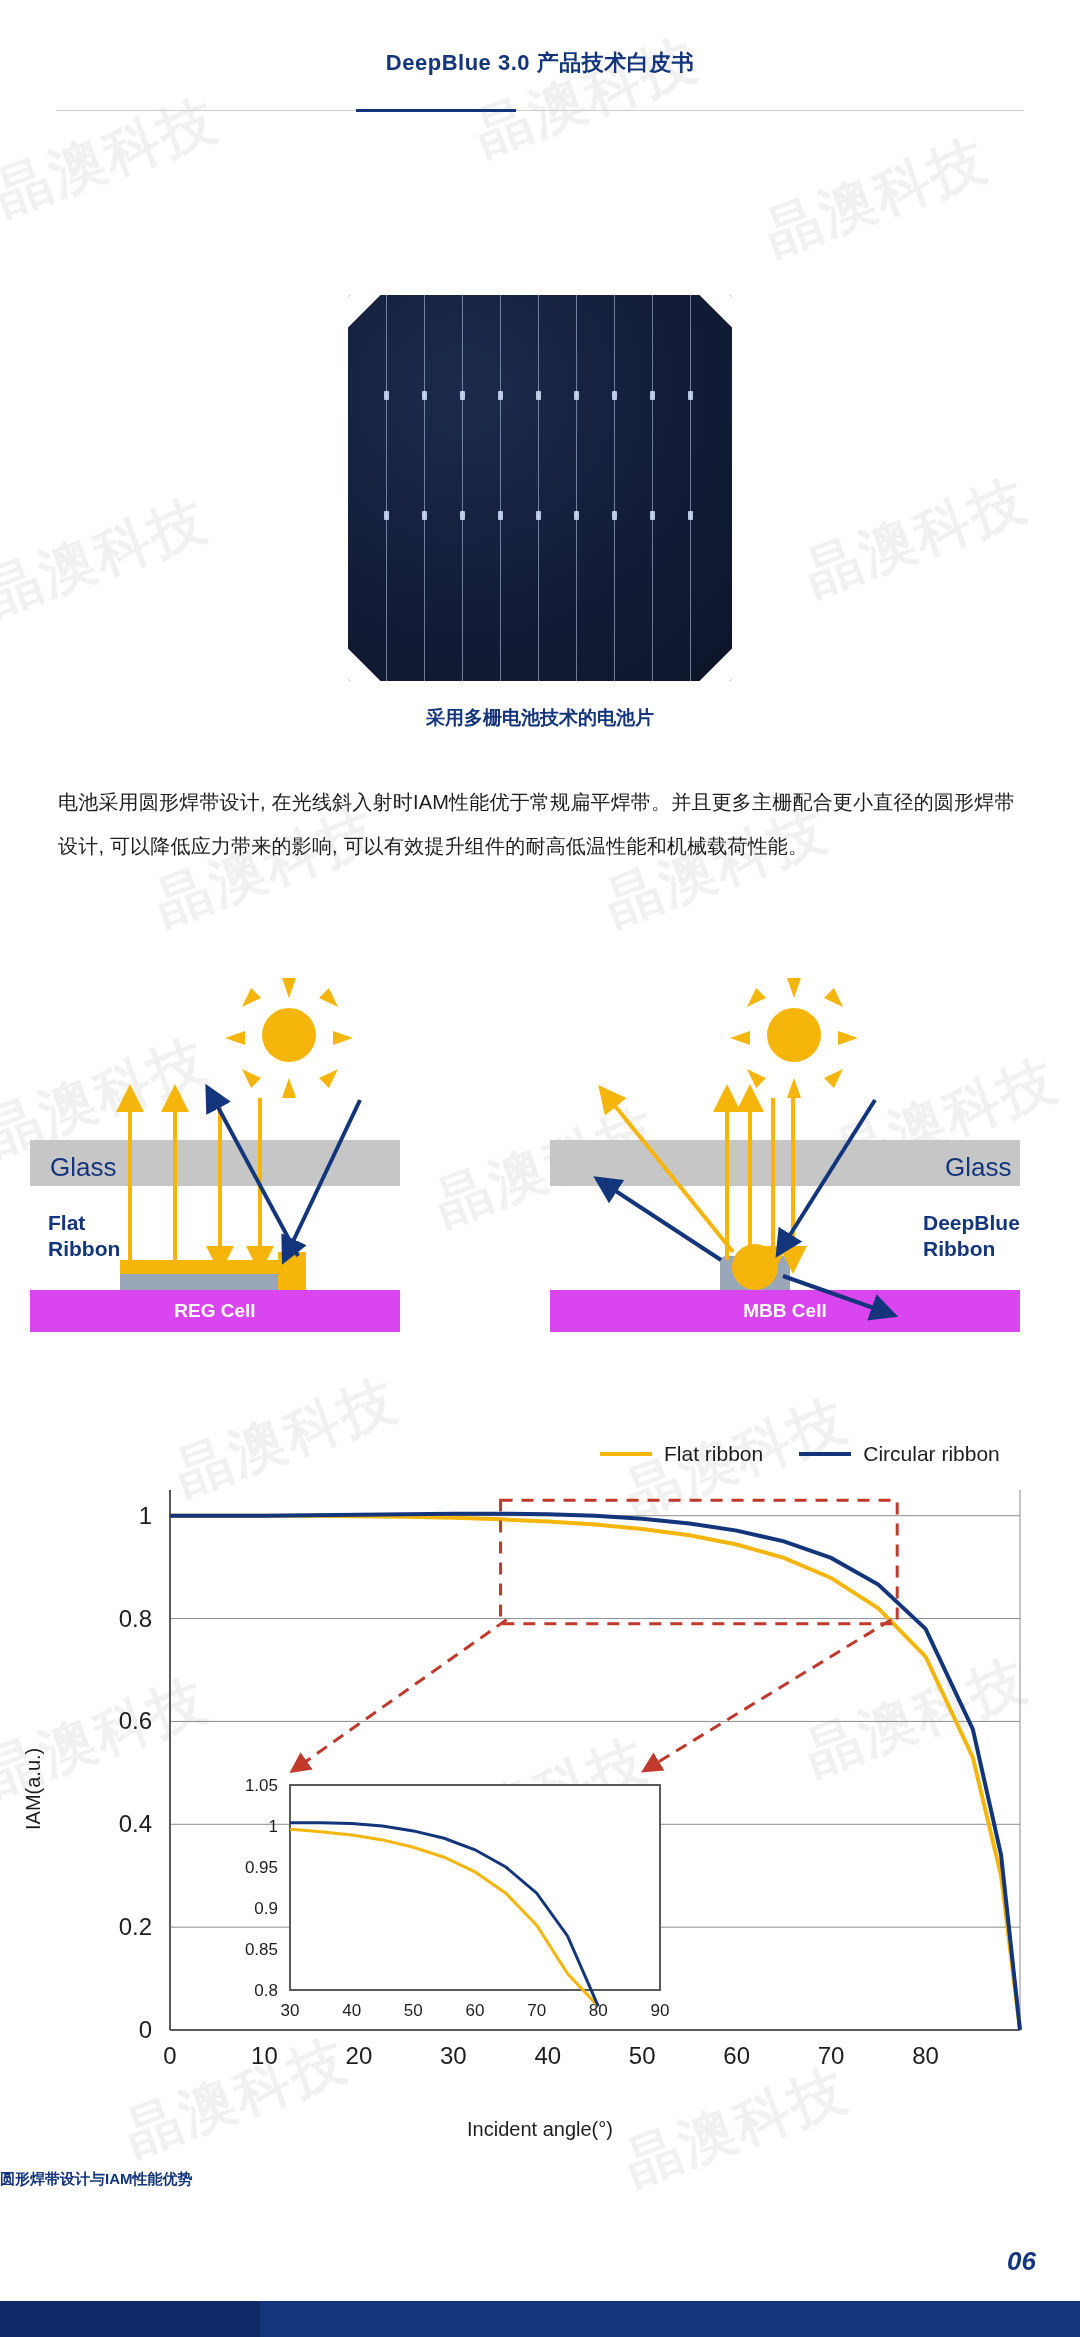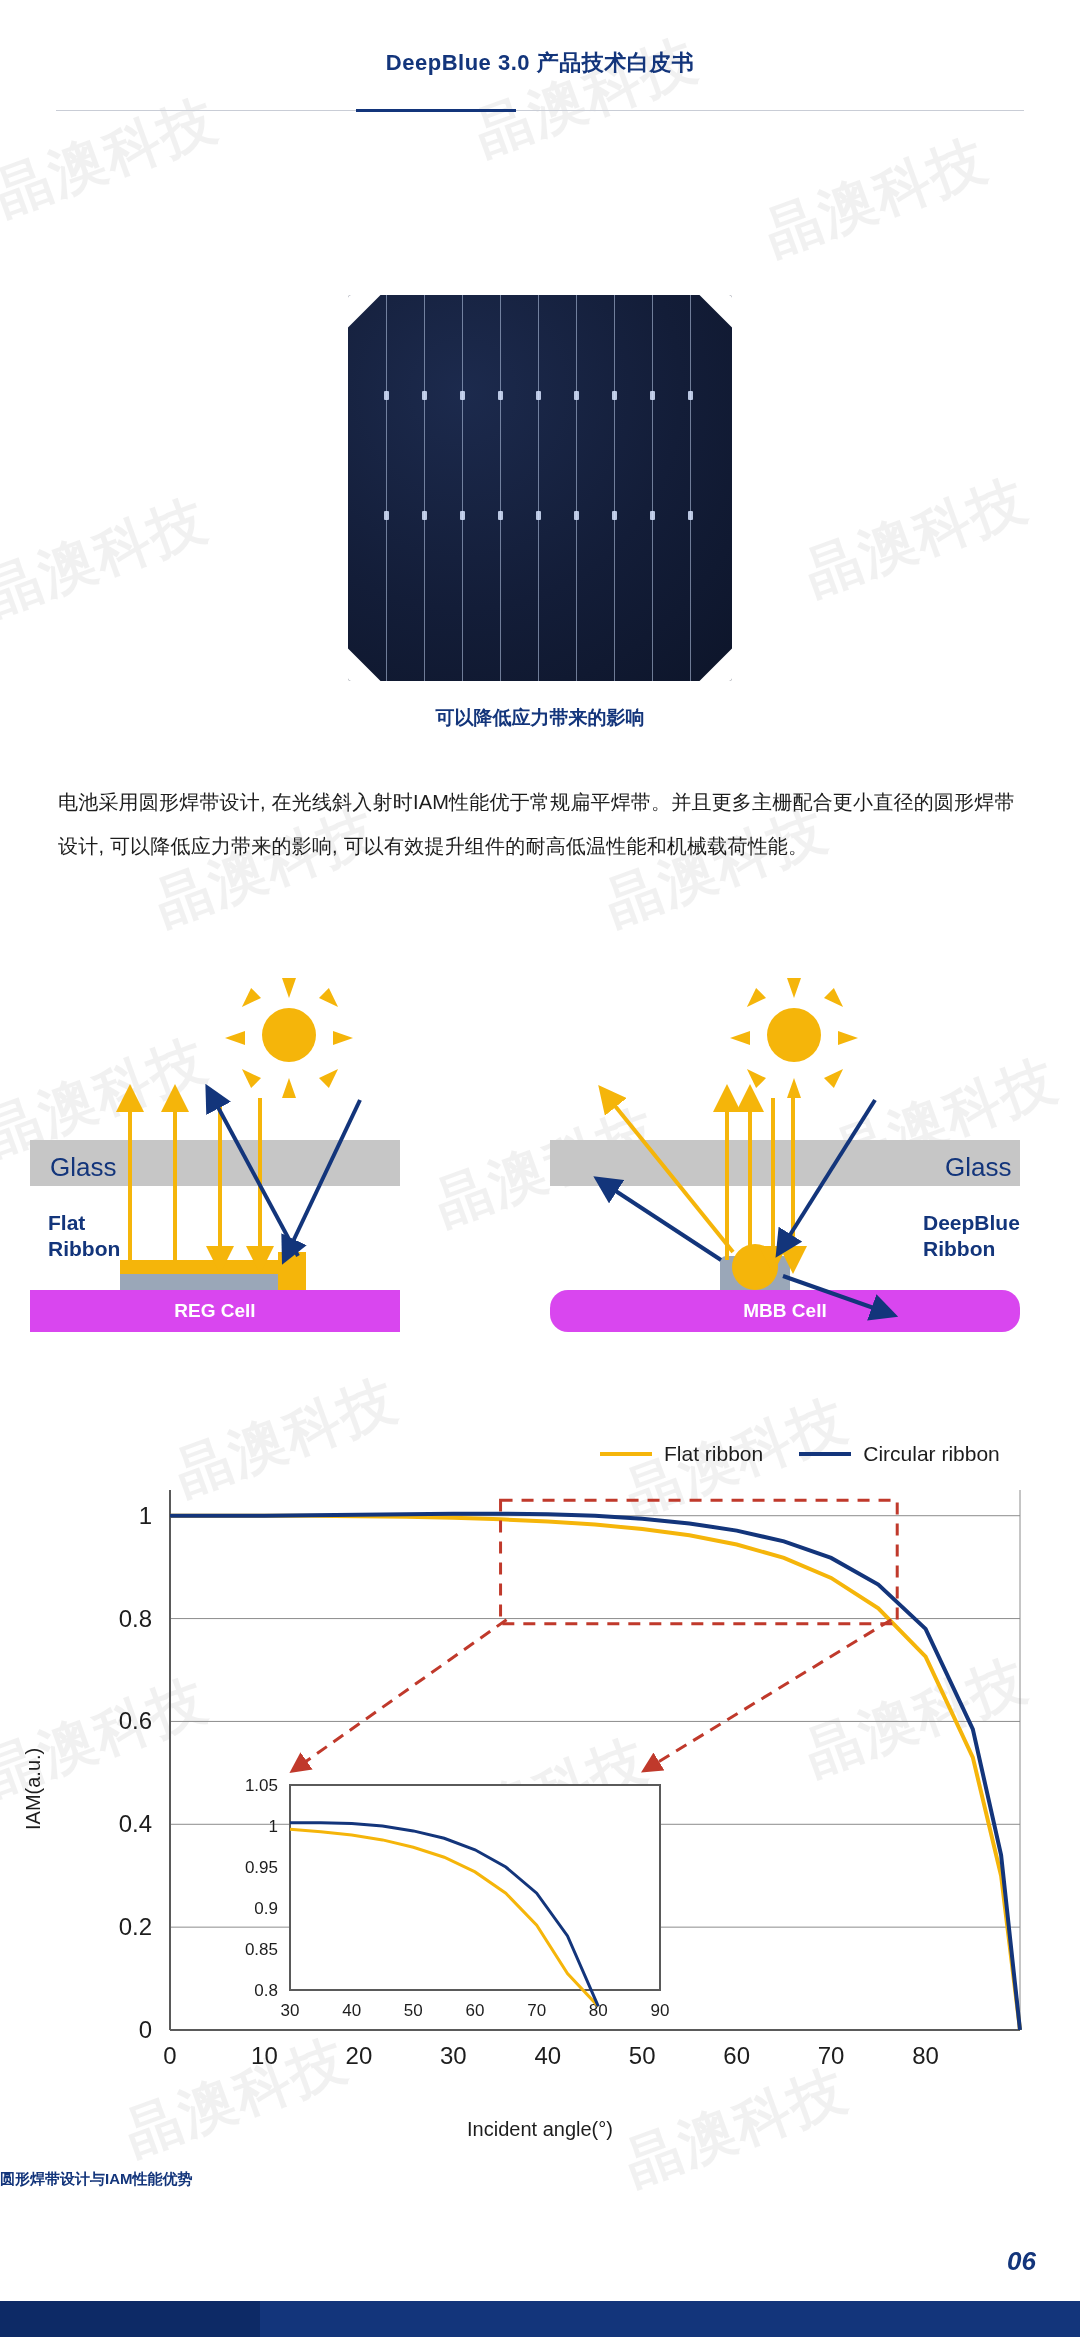--- a/index.html
+++ b/index.html
@@ -145,21 +145,21 @@
     <div class="busbar-dot" style="left:188px;top:216px"></div>
     <div class="busbar-dot" style="left:226px;top:216px"></div>
     <div class="busbar-dot" style="left:264px;top:216px"></div>
     <div class="busbar-dot" style="left:302px;top:216px"></div>
     <div class="busbar-dot" style="left:340px;top:216px"></div>
     <div class="corner c1"></div>
       <div class="corner c2"></div>
     <div class="corner c3"></div>
       <div class="corner c4"></div>
   </div>
-  <div class="cell-caption">可以降低应力带来的影响</div>
+  <div class="cell-caption">采用多栅电池技术的电池片</div>
 
   <div class="para">电池采用圆形焊带设计, 在光线斜入射时IAM性能优于常规扁平焊带。并且更多主栅配合更小直径的圆形焊带设计, 可以降低应力带来的影响, 可以有效提升组件的耐高低温性能和机械载荷性能。</div>
 
   <div class="diagram">
 
     <div class="dpanel left">
       <div class="sun" style="left:232px;top:48px;"></div>
       <div class="ray" style="left:252px;top:18px;transform:rotate(180deg);"></div>
       <div class="ray" style="left:252px;top:118px;"></div>
       <div class="ray" style="left:198px;top:68px;transform:rotate(-90deg);"></div>
@@ -216,21 +216,21 @@
       <div class="glass-label" style="left:400px;top:192px;">Glass</div>
 
       <div class="ribbon-label" style="left:378px;top:250px;">
         <span>DeepBlue</span><br>
         <span>Ribbon</span>
       </div>
 
       <div class="circ-base" style="left:175px;top:296px;"></div>
       <div class="circ-ribbon" style="left:187px;top:284px;"></div>
 
-      <div class="cell-bar" style="left:5px;top:330px;width:470px;border-radius:18px;">MBB Cell</div>
+      <div class="cell-bar" style="left:5px;top:330px;width:470px;">MBB Cell</div>
 
       <svg class="arrows">
         <line x1="182" y1="300" x2="182" y2="138" stroke="#f5b50a" stroke-width="4" marker-end="url(#ay)"></line>
         <line x1="205" y1="300" x2="205" y2="138" stroke="#f5b50a" stroke-width="4" marker-end="url(#ay)"></line>
         <line x1="228" y1="138" x2="228" y2="300" stroke="#f5b50a" stroke-width="4" marker-end="url(#ay)"></line>
         <line x1="248" y1="138" x2="248" y2="300" stroke="#f5b50a" stroke-width="4" marker-end="url(#ay)"></line>
         <line x1="188" y1="292" x2="62" y2="136" stroke="#f5b50a" stroke-width="4" marker-end="url(#ay)"></line>
         <line x1="176" y1="300" x2="60" y2="224" stroke="#13357b" stroke-width="4" marker-end="url(#ab)"></line>
         <line x1="330" y1="140" x2="238" y2="286" stroke="#13357b" stroke-width="4" marker-end="url(#ab)"></line>
         <line x1="238" y1="316" x2="340" y2="352" stroke="#13357b" stroke-width="4" marker-end="url(#ab)"></line>

